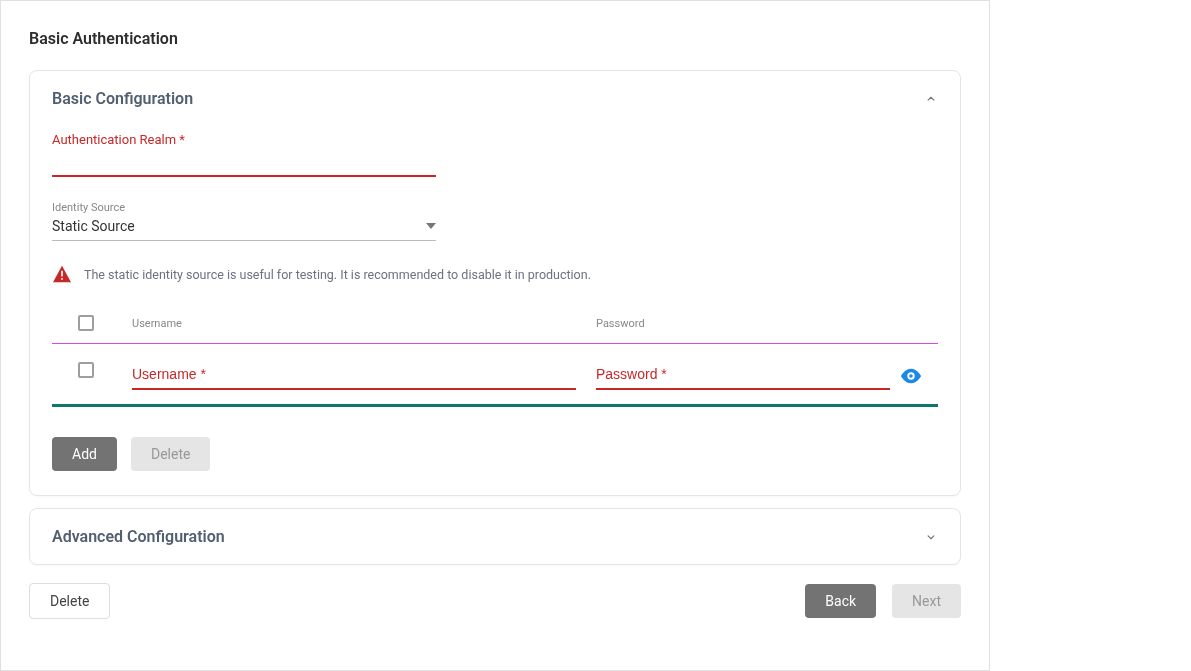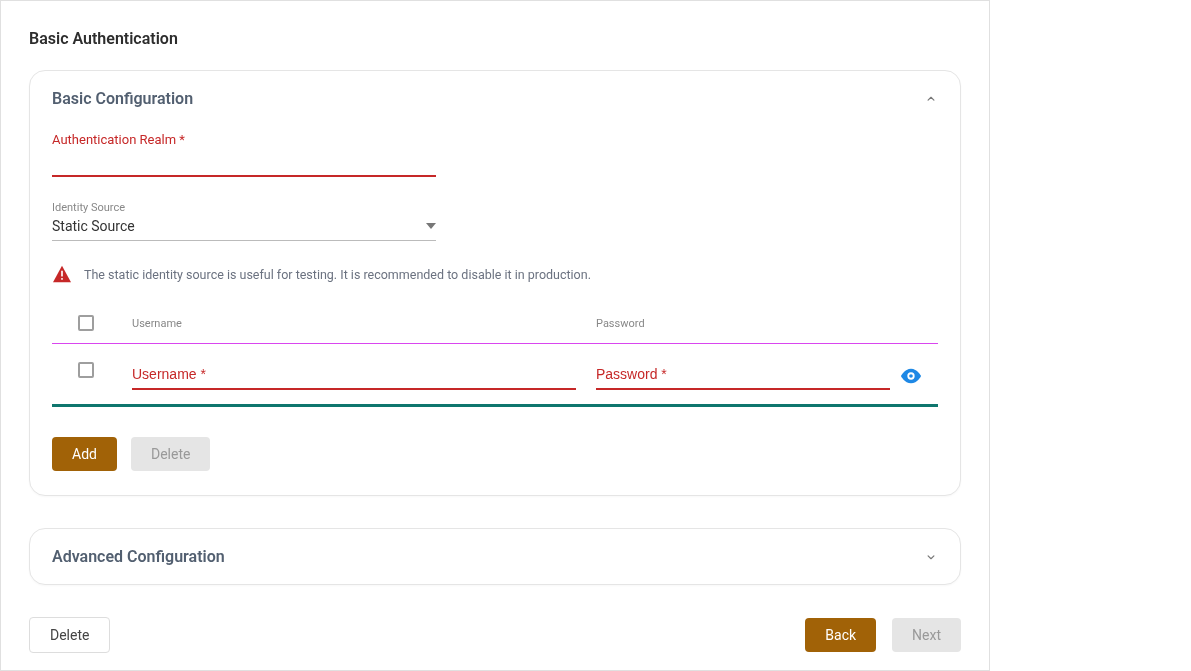--- a/index.html
+++ b/index.html
@@ -17,22 +17,22 @@
   position: relative;
 }
 .page-title {
   font-size: 16px;
   font-weight: 600;
   color: #2d2d2d;
   margin-bottom: 22px;
 }
 .card {
   border: 1px solid #e5e5e5;
-  border-radius: 16px;
-  margin-bottom: 32px;
+  border-radius: 8px;
+  margin-bottom: 12px;
   background: #fff;
   box-shadow: 0 1px 2px rgba(0,0,0,0.03);
 }
 .card-header {
   display: flex;
   align-items: center;
   justify-content: space-between;
   padding: 18px 22px;
   cursor: pointer;
 }
@@ -153,21 +153,21 @@
   margin-top: 30px;
 }
 .btn {
   border-radius: 4px;
   padding: 9px 20px;
   font-size: 14px;
   cursor: pointer;
   border: none;
   font-family: inherit;
 }
-.btn-primary { background: #a16207; color: #fff; }
+.btn-primary { background: #737373; color: #fff; }
 .btn-disabled { background: #e5e5e5; color: #999; cursor: not-allowed; }
 .btn-plain { background: #fff; border: 1px solid #ddd; color: #444; }
 
 .footer {
   display: flex;
   justify-content: space-between;
   align-items: center;
   margin-top: 18px;
 }
 .footer-right { display: flex; gap: 16px; }

